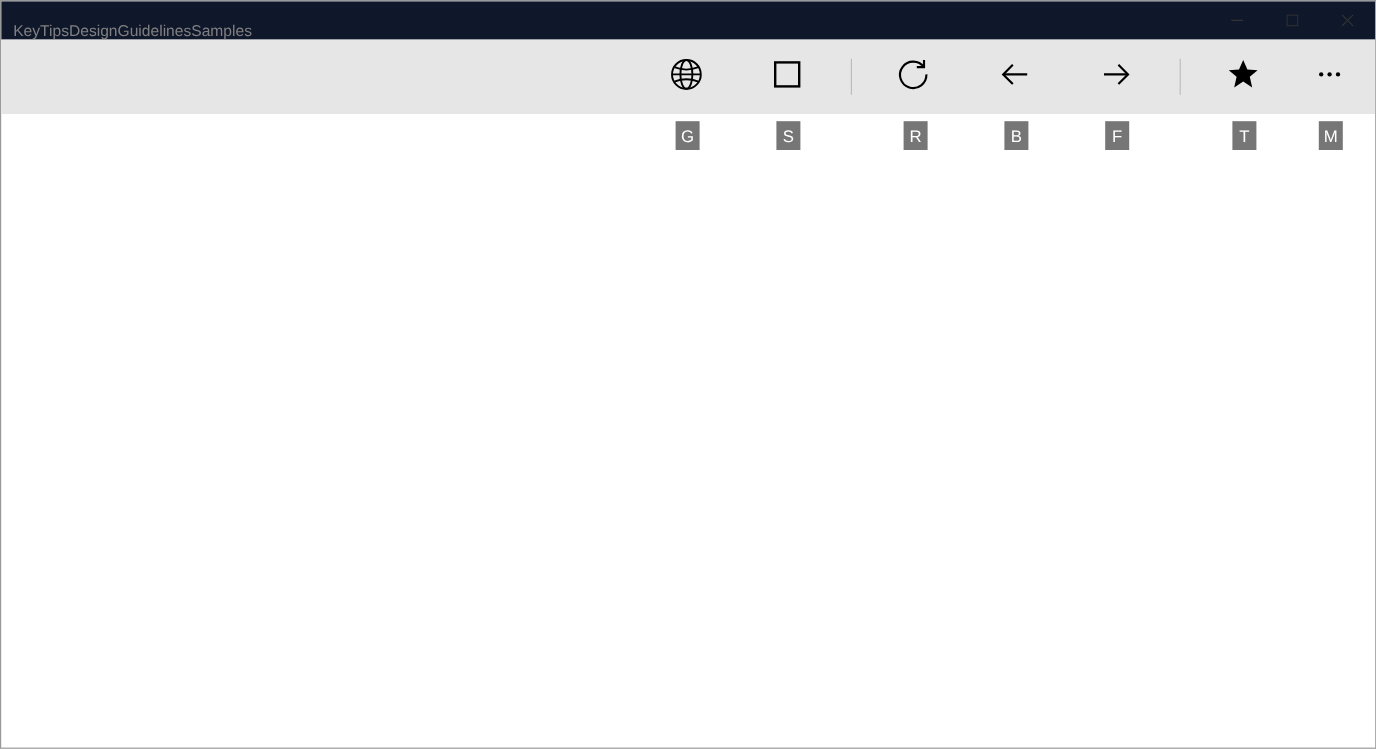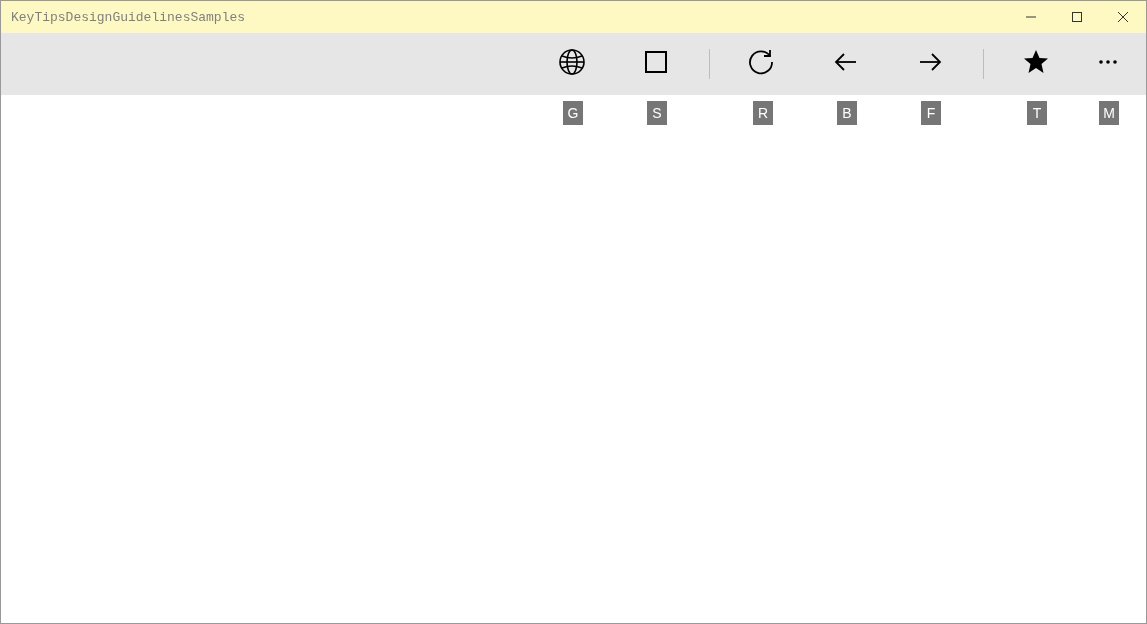--- a/index.html
+++ b/index.html
@@ -9,25 +9,24 @@
     background: #ffffff;
     width: 1147px;
     height: 624px;
     border: 1px solid #999;
     position: relative;
     overflow: hidden;
   }
   .titlebar {
     height: 32px;
     display: flex;
-    align-items: center;
+    align-items: flex-end;
     justify-content: space-between;
     padding-left: 10px;
-    background: #fef9c3;
-    font-family: Liberation Mono, monospace;
+    background: #0f172a;
   }
   .title-text {
     font-size: 13px;
     color: #808080;
     letter-spacing: 0;
   }
   .win-controls {
     display: flex;
     height: 100%;
   }

